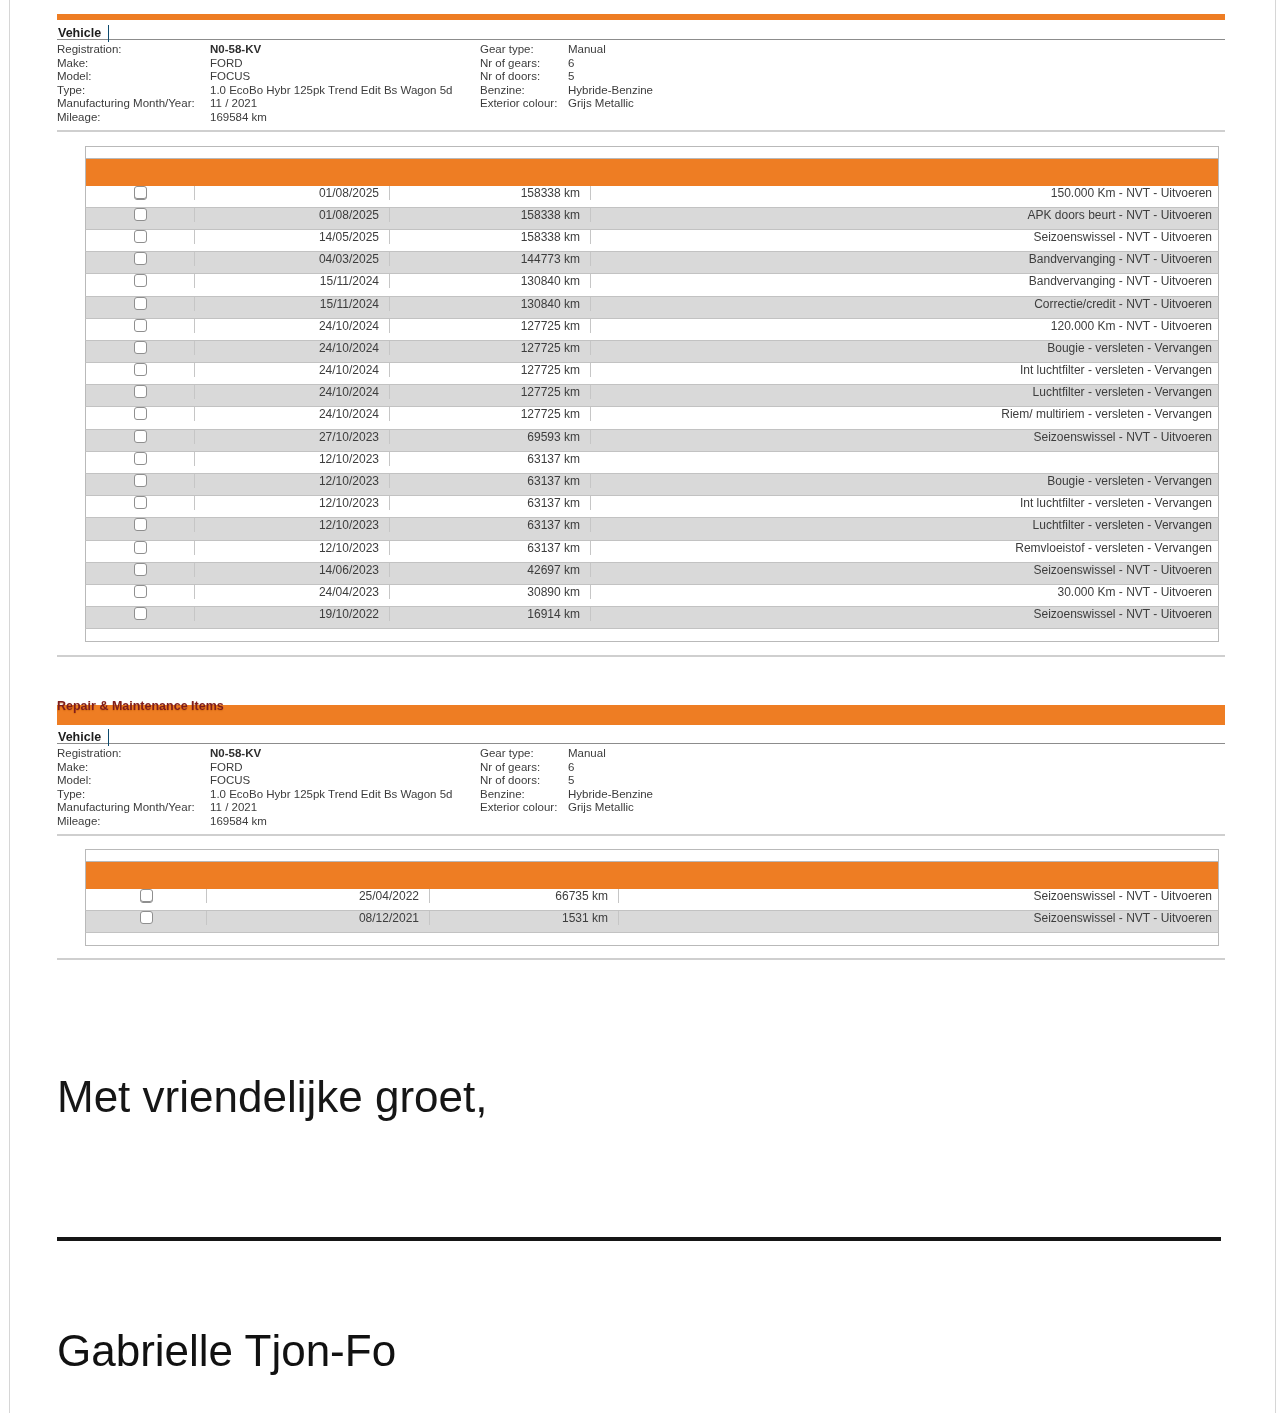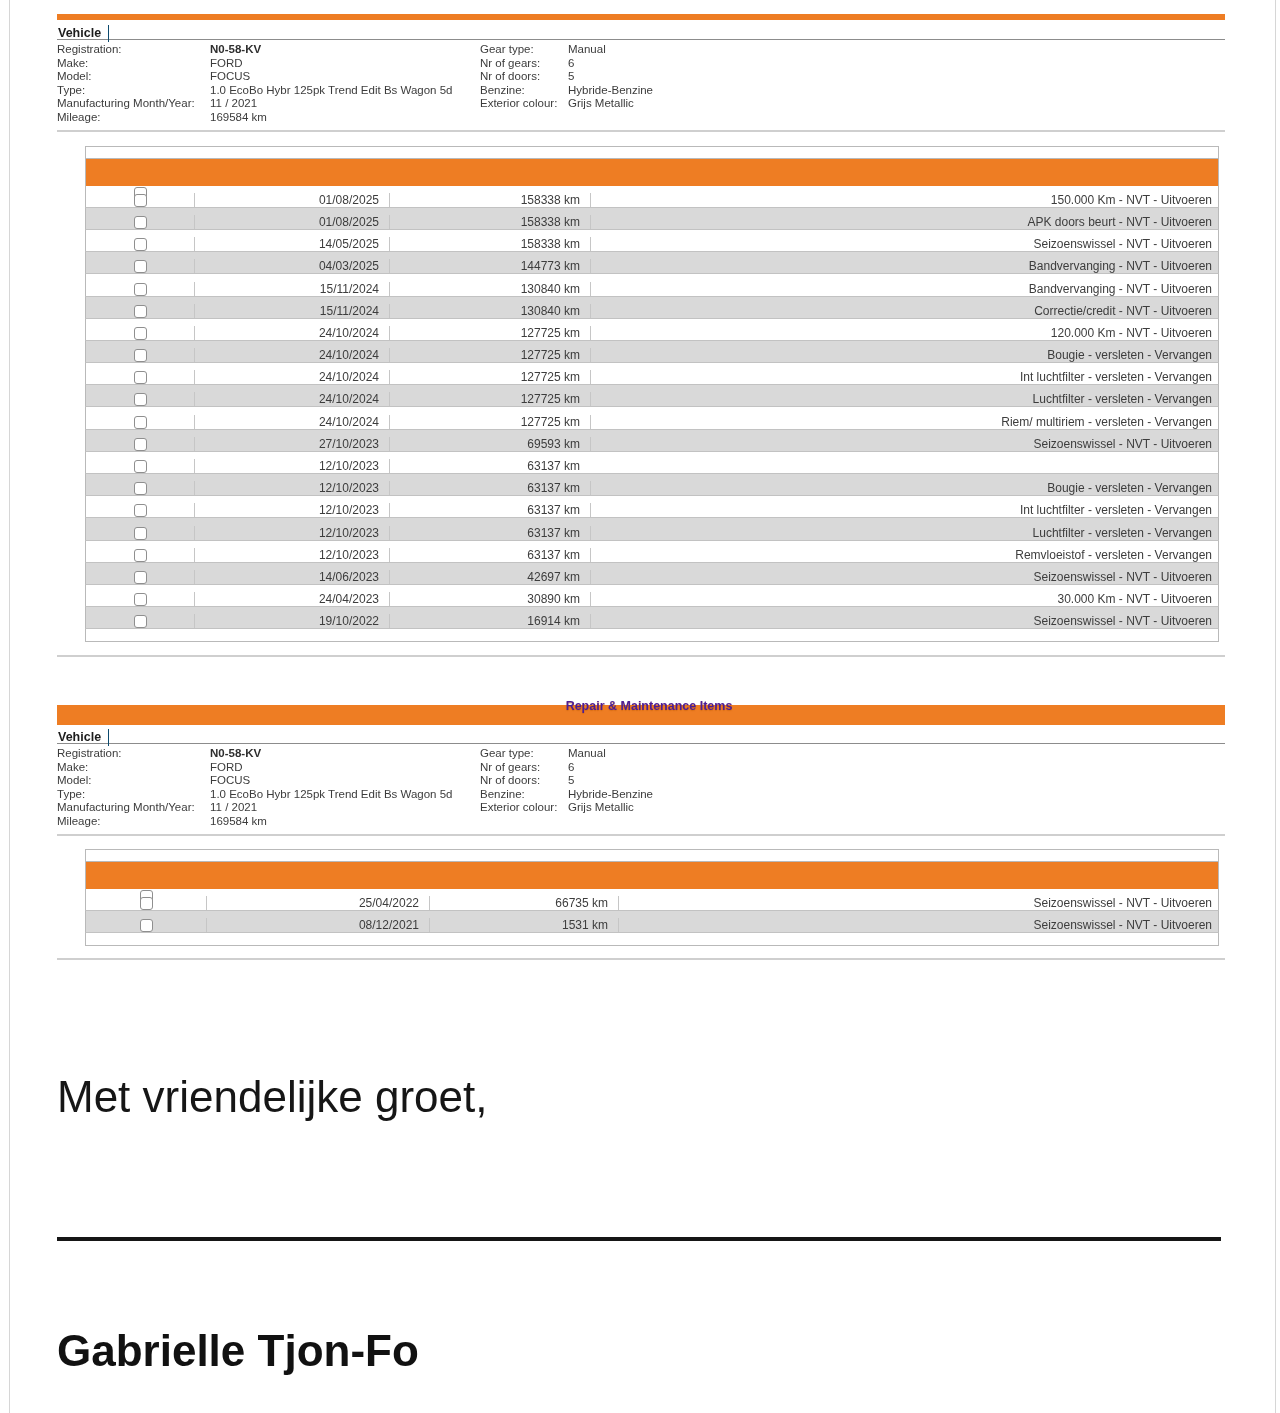--- a/index.html
+++ b/index.html
@@ -11,22 +11,22 @@
   .edge-line.left { left:9px; }
   .edge-line.right { left:1275px; }
 
   .sec { position:absolute; left:57px; width:1168px; }
   #sec1 { top:14px; }
   #sec2 { top:705px; }
 
   .accent-strip { height:6px; background:var(--accent,#ee7d23); }
 
   .orange-bar { position:relative; height:20px; background:var(--accent,#ee7d23); }
-  .orange-bar-title { position:absolute; left:16px; right:0; top:-6px; text-align:center;
-    color:#4c1d95; font-weight:bold; font-size:12.5px;
+  .orange-bar-title { position:absolute; left:0; right:0; top:-6px; text-align:left;
+    color:#7f1d1d; font-weight:bold; font-size:12.5px;
     text-shadow:0 1px 1px rgba(201,96,8,0.55); }
 
   .vtab-row { margin-top:3px; height:17px; border-bottom:1px solid #8c8c8c; }
   #sec2 .vtab-row { margin-top:2px; }
   .vtab { display:inline-block; height:17px; line-height:16px; padding:0 7px 0 1px;
     border-right:1px solid #0c4a6e; font-weight:bold; font-size:12.5px; color:#1c1c1c; }
 
   .vinfo { padding-top:3px; }
   .vrow { display:grid; grid-template-columns:153px 270px 88px auto; line-height:13.6px;
     font-size:11.5px; color:#3c3c3c; }
@@ -41,38 +41,38 @@
 
   .empty-row { height:13px; background:#fff; border:1px solid #b9b9b9; }
   .empty-row.bottom { border-top:none; }
 
   .thead { display:flex; height:27px; background:var(--accent,#ee7d23); align-items:stretch;
     border-left:1px solid #b9b9b9; border-right:1px solid #b9b9b9; }
   .thead .hcell { display:flex; align-items:center; justify-content:center;
     color:#fff; font-weight:bold; font-size:12px; border-left:1px solid rgba(255,255,255,0.85);margin-top:35px; }
   .thead .hcell:first-child { border-left:none; }
 
-  .trow { display:flex; height:22.2px; background:#fff; align-items:flex-end;
+  .trow { display:flex; height:22.2px; background:#fff; align-items:flex-start;
     border-left:1px solid #b9b9b9; border-right:1px solid #b9b9b9; border-bottom:1px solid #c2c2c2;
     font-size:12px; color:#3d3d3d; }
   .trow.alt { background:var(--row-alt,#d9d9d9); }
   .tcell { display:flex; align-items:center; }
   .cb-cell { justify-content:center; }
   .num-cell { justify-content:flex-end; padding-right:10px; border-left:1px solid #c6c6c6; }
   .desc-cell { flex:1; justify-content:flex-end; padding-right:6px; border-left:1px solid #c6c6c6; }
 
   .t1 .col-cb { width:108px; } .t1 .col-date { width:195px; } .t1 .col-mil { width:201px; }
   .t2 .col-cb { width:120px; } .t2 .col-date { width:223px; } .t2 .col-mil { width:189px; }
 
   .cbx { display:inline-block; width:13px; height:13px; background:#fff;
     border:1px solid #8f8f8f; border-radius:3px; }
 
   .greeting { position:absolute; left:57px; top:1072px; font-size:44px; color:#161616; }
   .sig-rule { position:absolute; left:57px; top:1237px; width:1164px; height:4px; background:#161616; }
-  .sig-name { position:absolute; left:57px; top:1326px; font-size:44px; font-weight:bold; color:#111; }
+  .sig-name { position:absolute; left:57px; top:1326px; font-size:44px; font-weight:normal; color:#111; }
 </style>
 </head>
 <body>
 
 <div class="page">
 
   <div class="edge-line left"></div>
   <div class="edge-line right"></div>
 
   <section class="sec" id="sec1">

